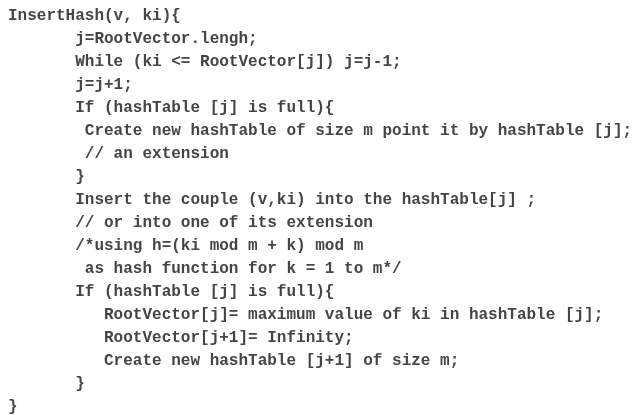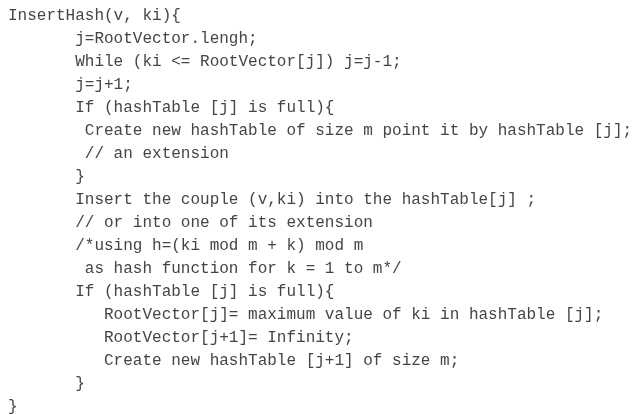--- a/index.html
+++ b/index.html
@@ -15,20 +15,21 @@
     width: 638px;
     height: 415px;
     background: var(--background);
     overflow: hidden;
   }
   .page {
     width: 638px;
     height: 294px;
     background: var(--background);
     padding: 5px 14px 0 8px;
+    font-weight: bold;
   }
   .code {
     margin: 0;
     font-family: "Liberation Mono", "DejaVu Sans Mono", monospace;
     font-size: 16px;
     line-height: 23px;
     color: var(--text);
     white-space: pre;
     letter-spacing: 0;
   }

